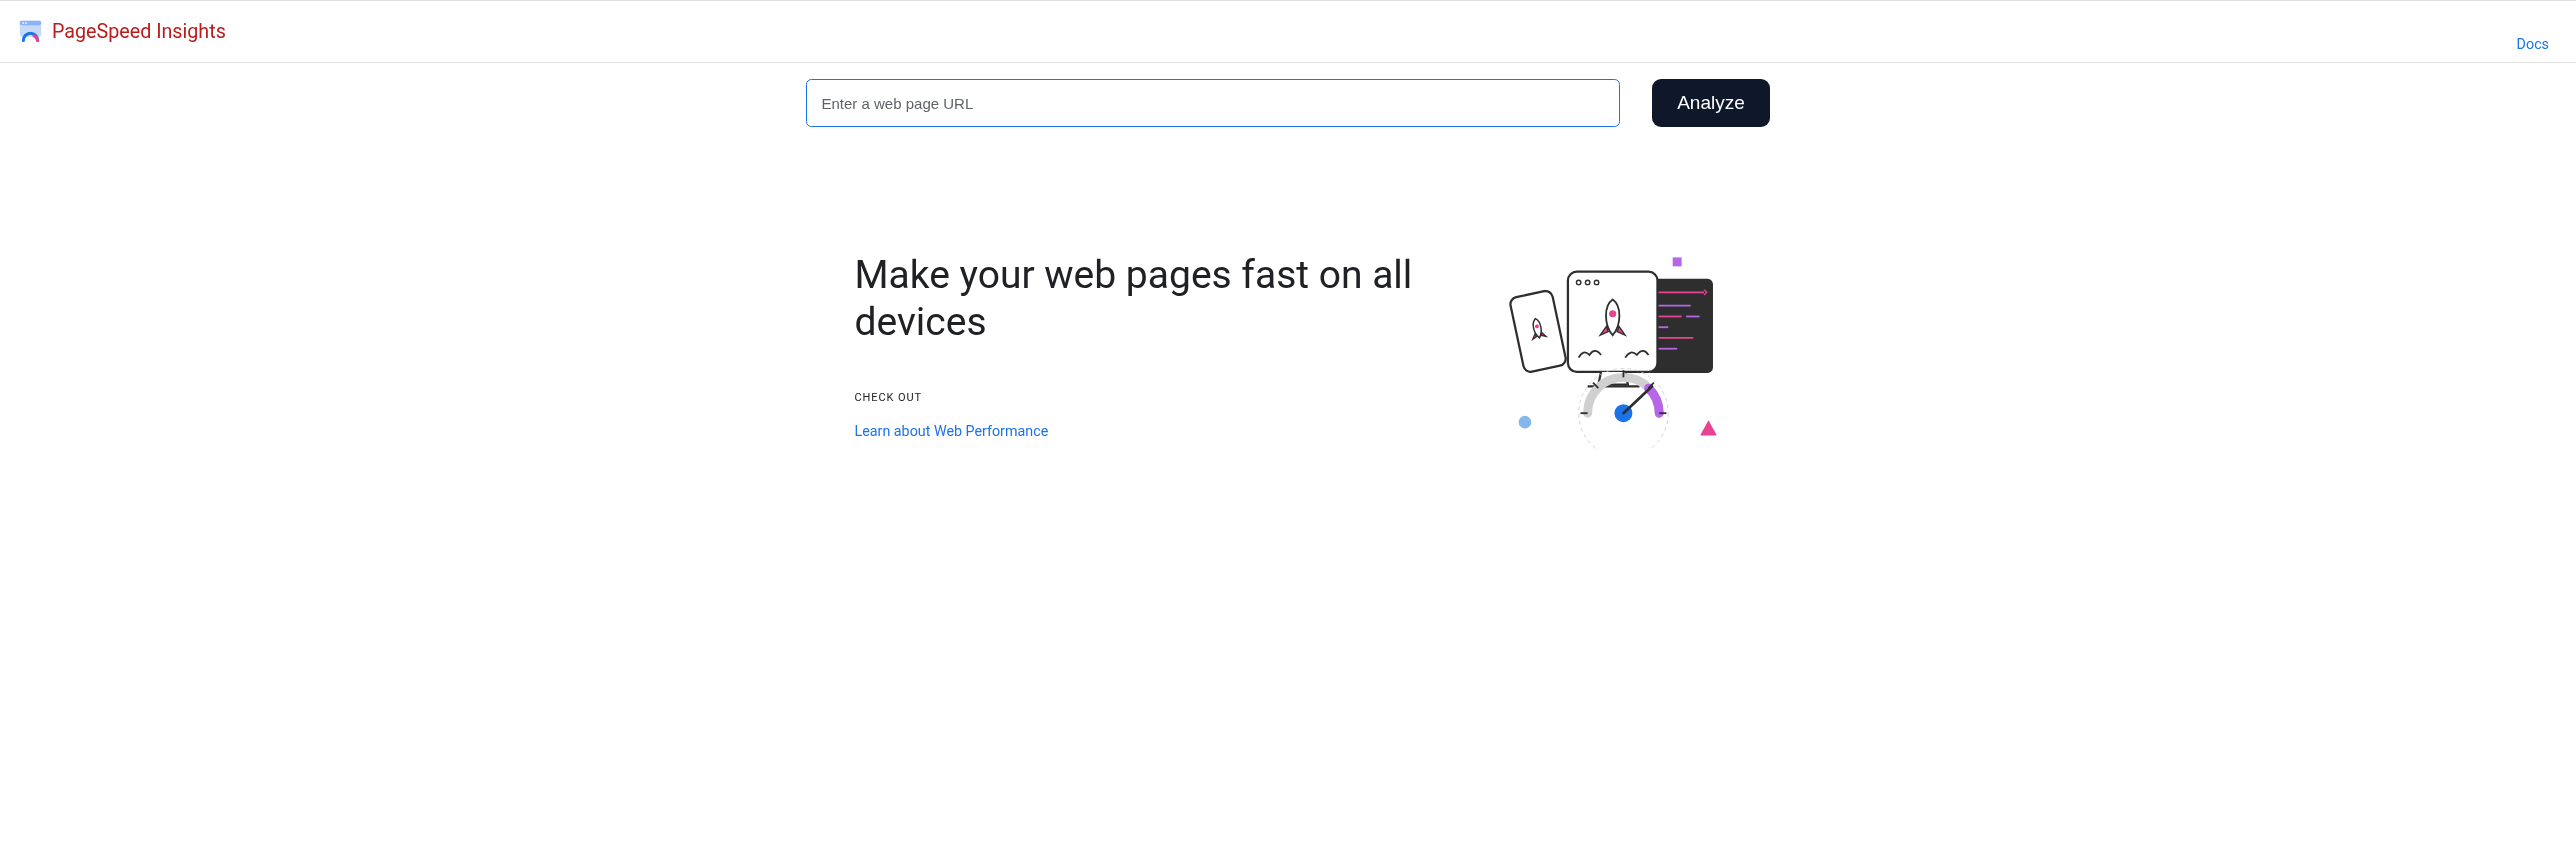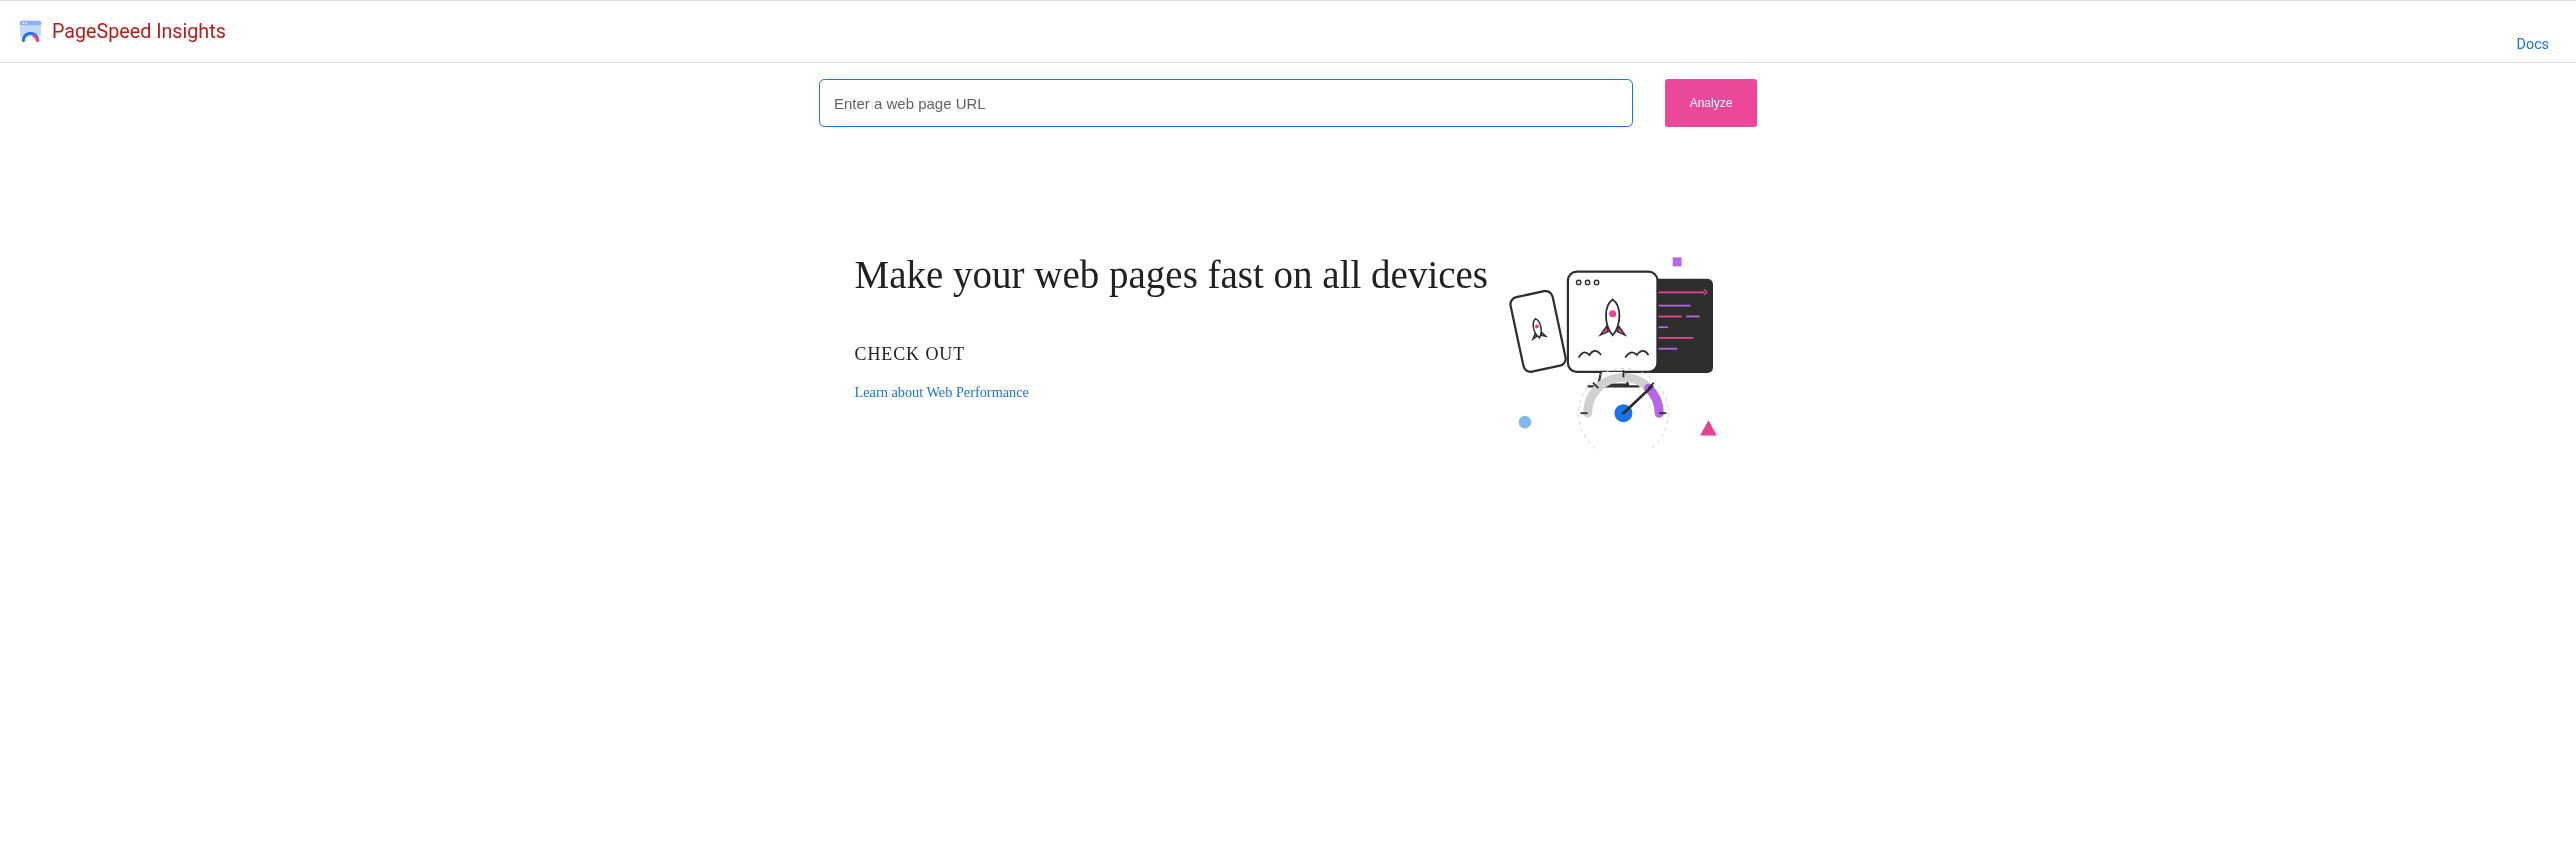--- a/index.html
+++ b/index.html
@@ -55,49 +55,48 @@
       border-radius: 5.4px;
       font-size: 15px;
       padding: 0 14.3px;
       color: #202124;
       outline: none;
     }
     .url-input::placeholder {
       color: #5f6368;
     }
     .analyze-btn {
-      background: #ec4899;
+      background: #0f172a;
       color: #fff;
       border: none;
-      border-radius: 3px;
+      border-radius: 9px;
       height: 48px;
       padding: 0 25px;
-      font-size: 12px;
+      font-size: 19px;
       font-weight: 500;
       cursor: pointer;
     }
     .main-content {
       display: flex;
       max-width: 903px;
       margin: 125px auto 0;
       padding: 0 18px;
-      font-family: Liberation Serif, serif;
     }
     .text-section {
       flex: 1;
     }
     .headline {
       font-size: 39px;
       font-weight: 400;
       color: #202124;
       line-height: 1.2;
       margin-bottom: 45px;
     }
     .checkout-label {
-      font-size: 18px;
+      font-size: 11px;
       letter-spacing: 0.9px;
       color: #202124;
       text-transform: uppercase;
       margin-bottom: 19.7px;
     }
     .link-list {
       list-style: none;
     }
     .link-list li {
       margin-bottom: 18px;

